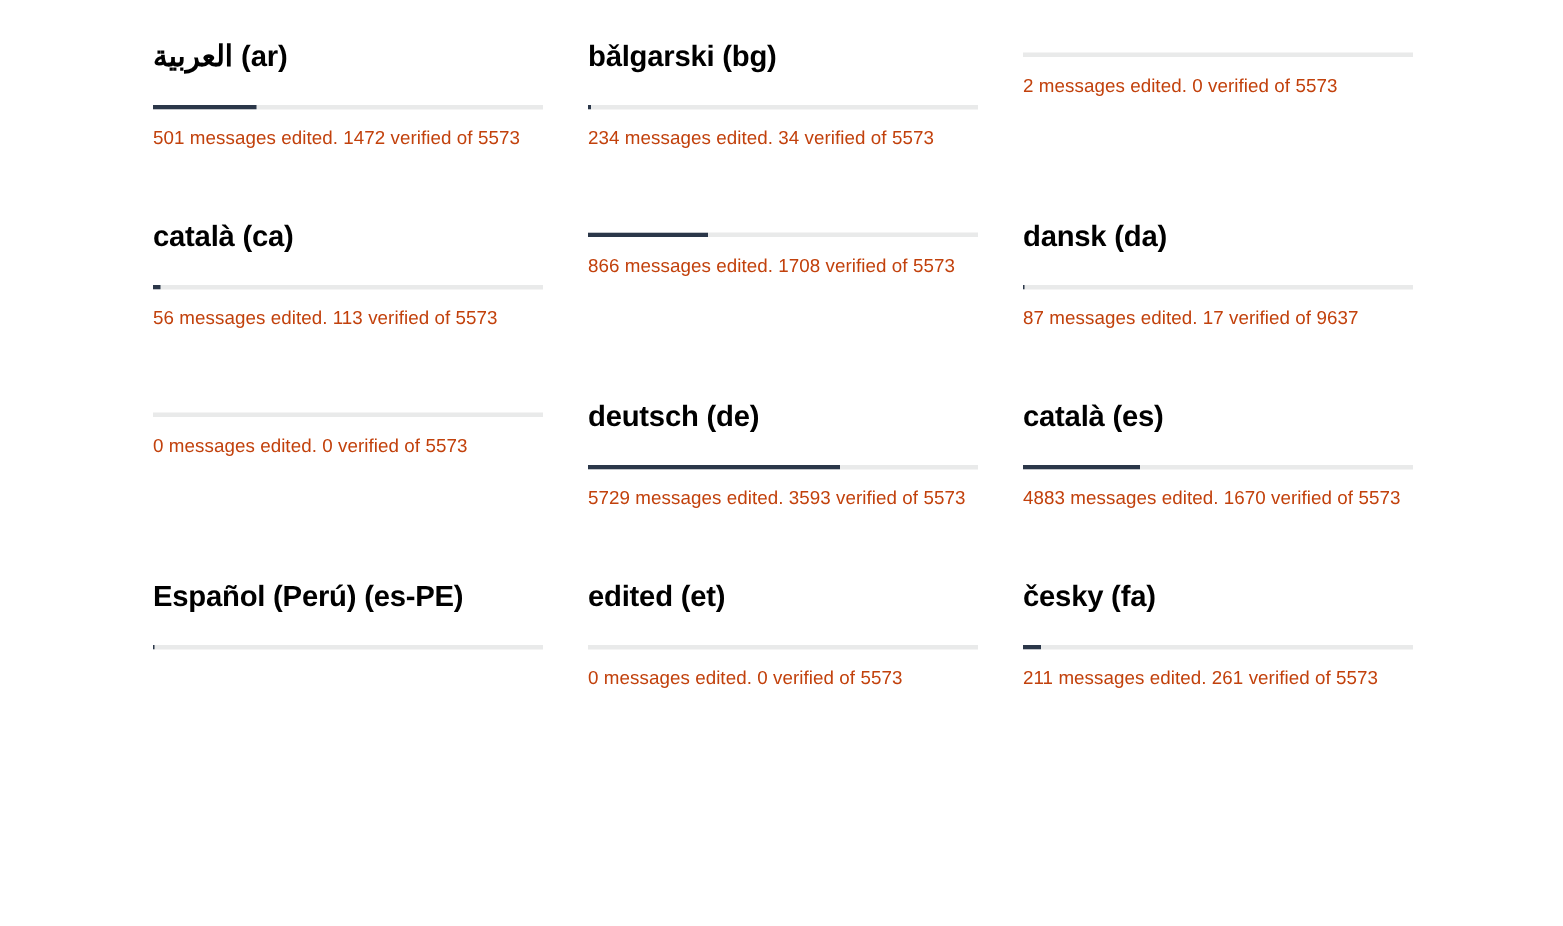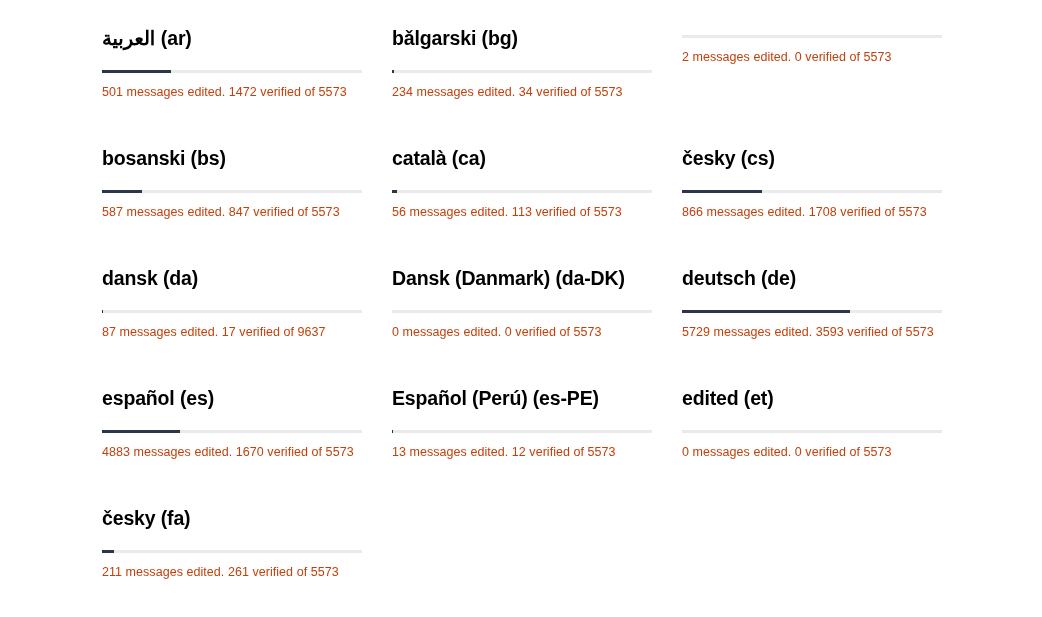--- a/index.html
+++ b/index.html
@@ -95,74 +95,64 @@
       </div>
       <span class="lang-stats">234 messages edited. 34 verified of 5573</span>
     </div>
     <div class="lang-card">
       <div class="progress-track">
         <div class="progress-fill" style="width: 0%;"></div>
       </div>
       <span class="lang-stats">2 messages edited. 0 verified of 5573</span>
     </div>
     <div class="lang-card">
-      <span class="lang-name">bosanski (bs)</span>
-      <div class="progress-track">
-        <div class="progress-fill" style="width: 15.2%;"></div>
-      </div>
-      <span class="lang-stats">587 messages edited. 847 verified of 5573</span>
-    </div>
-    <div class="lang-card">
       <span class="lang-name">català (ca)</span>
       <div class="progress-track">
         <div class="progress-fill" style="width: 2%;"></div>
       </div>
       <span class="lang-stats">56 messages edited. 113 verified of 5573</span>
     </div>
     <div class="lang-card">
-      <span class="lang-name">česky (cs)</span>
       <div class="progress-track">
         <div class="progress-fill" style="width: 30.6%;"></div>
       </div>
       <span class="lang-stats">866 messages edited. 1708 verified of 5573</span>
     </div>
     <div class="lang-card">
       <span class="lang-name">dansk (da)</span>
       <div class="progress-track">
         <div class="progress-fill" style="width: 0.3%;"></div>
       </div>
       <span class="lang-stats">87 messages edited. 17 verified of 9637</span>
     </div>
     <div class="lang-card">
-      <span class="lang-name">Dansk (Danmark) (da-DK)</span>
       <div class="progress-track">
         <div class="progress-fill" style="width: 0%;"></div>
       </div>
       <span class="lang-stats">0 messages edited. 0 verified of 5573</span>
     </div>
     <div class="lang-card">
       <span class="lang-name">deutsch (de)</span>
       <div class="progress-track">
         <div class="progress-fill" style="width: 64.5%;"></div>
       </div>
       <span class="lang-stats">5729 messages edited. 3593 verified of 5573</span>
     </div>
     <div class="lang-card">
-      <span class="lang-name">español (es)</span>
+      <span class="lang-name">català (es)</span>
       <div class="progress-track">
         <div class="progress-fill" style="width: 30%;"></div>
       </div>
       <span class="lang-stats">4883 messages edited. 1670 verified of 5573</span>
     </div>
     <div class="lang-card">
       <span class="lang-name">Español (Perú) (es-PE)</span>
       <div class="progress-track">
         <div class="progress-fill" style="width: 0.2%;"></div>
       </div>
-      <span class="lang-stats">13 messages edited. 12 verified of 5573</span>
     </div>
     <div class="lang-card">
       <span class="lang-name">edited (et)</span>
       <div class="progress-track">
         <div class="progress-fill" style="width: 0%;"></div>
       </div>
       <span class="lang-stats">0 messages edited. 0 verified of 5573</span>
     </div>
     <div class="lang-card">
       <span class="lang-name">česky (fa)</span>

